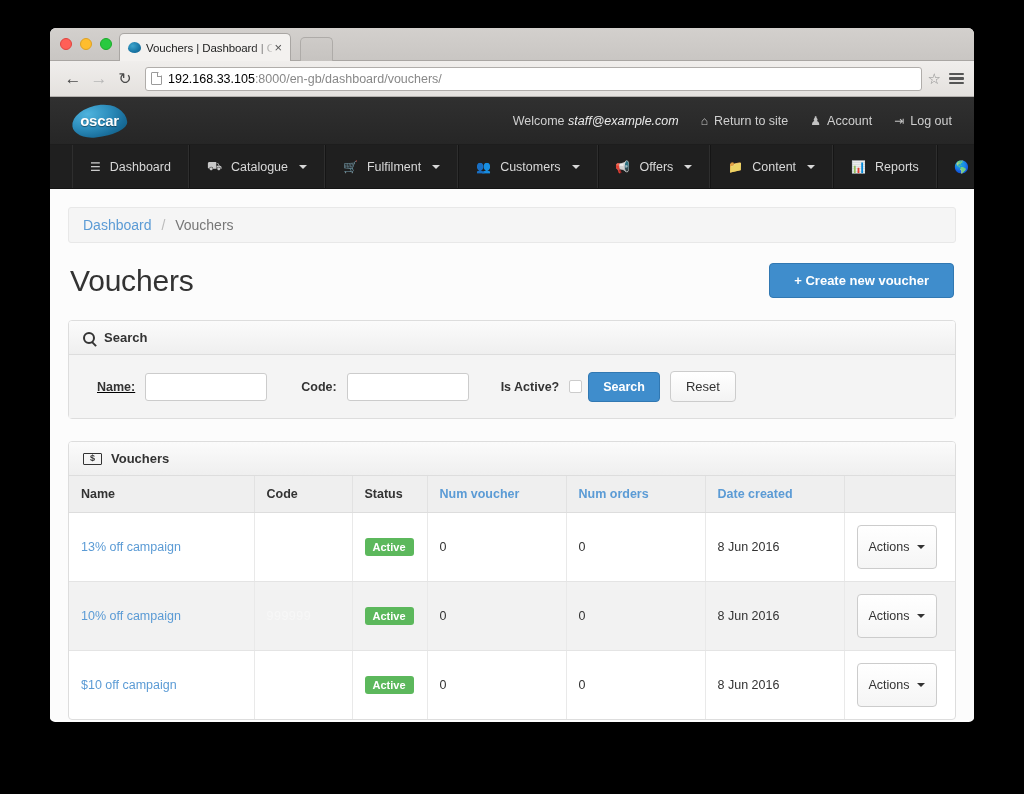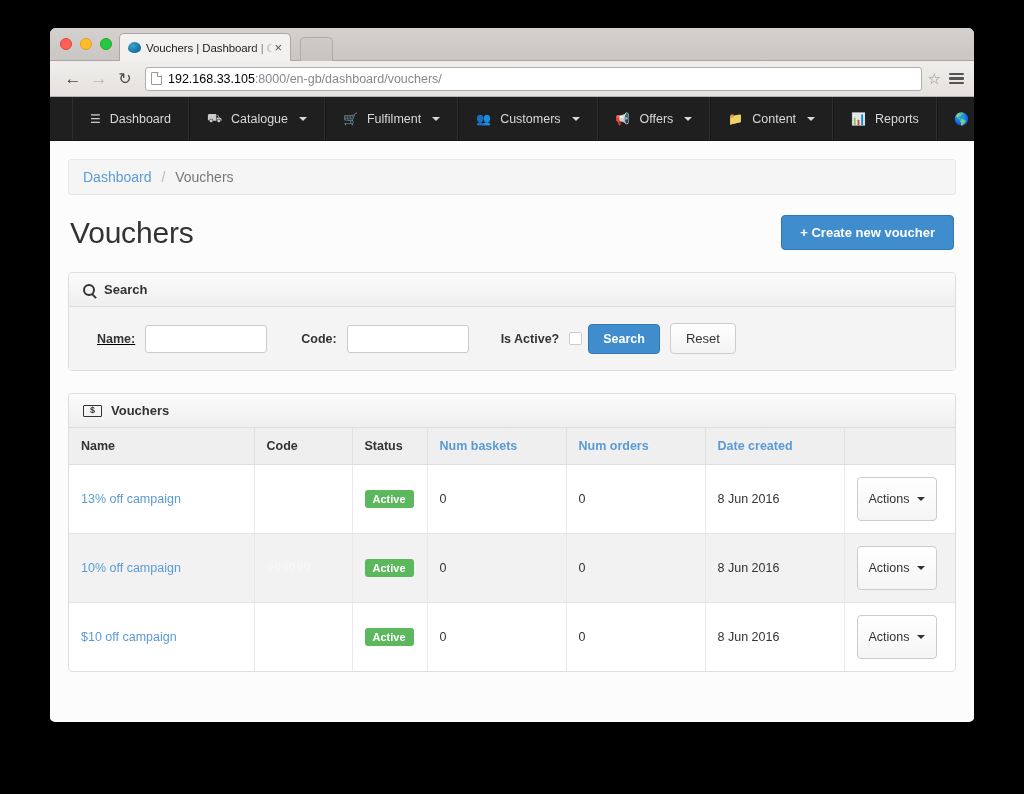--- a/index.html
+++ b/index.html
@@ -164,21 +164,21 @@
 
   .page-head {
     display: flex; align-items: center; justify-content: space-between;
     margin: 20px 20px 0 20px;
   }
   .page-title { font-size: 30px; font-weight: normal; color: #333; letter-spacing: -.2px; }
   .btn-primary {
     background: linear-gradient(to bottom, #4a9ad4, #3b86c4);
     background: #3f8dcc;
     color: #fff; border: 1px solid #3178b2; border-radius: 4px;
-    padding: 9px 18px; font-size: 13px; font-weight: bold;
+    padding: 9px 24px; font-size: 13px; font-weight: bold;
     white-space: nowrap;
   }
 
   .panel {
     margin: 22px 18px 0 18px;
     background: #fff; border: 1px solid #ddd; border-radius: 4px;
   }
   .panel-head {
     background: linear-gradient(to bottom, #fbfbfb, #efefef);
     border-bottom: 1px solid #ddd; border-radius: 3px 3px 0 0;
@@ -304,20 +304,40 @@
     <span class="star-icon">☆</span>
     <span class="menu-icon">
         <i></i>
         <i></i>
         <i></i>
       </span>
   </div>
 
   <div class="app">
 
+    <div class="topbar">
+      <div class="logo">
+        <span>oscar</span>
+      </div>
+      <div class="topbar-right">
+        <span class="welcome"><span>Welcome </span><em>staff@example.com</em></span>
+        <a href="#">
+          <span class="ico">⌂</span>
+          <span>Return to site</span>
+        </a>
+        <a href="#">
+          <span class="ico">♟</span>
+          <span>Account</span>
+        </a>
+        <a href="#">
+          <span class="ico">⇥</span>
+          <span>Log out</span>
+        </a>
+      </div>
+    </div>
 
     <div class="mainnav">
       <div class="navitem">
         <span class="ico">☰</span>
         <span>Dashboard</span>
       </div>
       <div class="navitem">
         <span class="ico">⛟</span>
         <span>Catalogue</span>
         <span class="caret"></span>
@@ -395,21 +415,21 @@
         <div class="panel-head">
           <span class="money-ico"></span>
           <span>Vouchers</span>
         </div>
         <table class="vtable">
           <thead>
             <tr>
               <th>Name</th>
               <th>Code</th>
               <th>Status</th>
-              <th class="sortable">Num baskets</th>
+              <th class="sortable">Num voucher</th>
               <th class="sortable">Num orders</th>
               <th class="sortable">Date created</th>
               <th></th>
             </tr>
           </thead>
           <tbody>
             <tr>
               <td class="col-name">
                 <a href="#" class="vlink">13% off campaign</a>
               </td>

